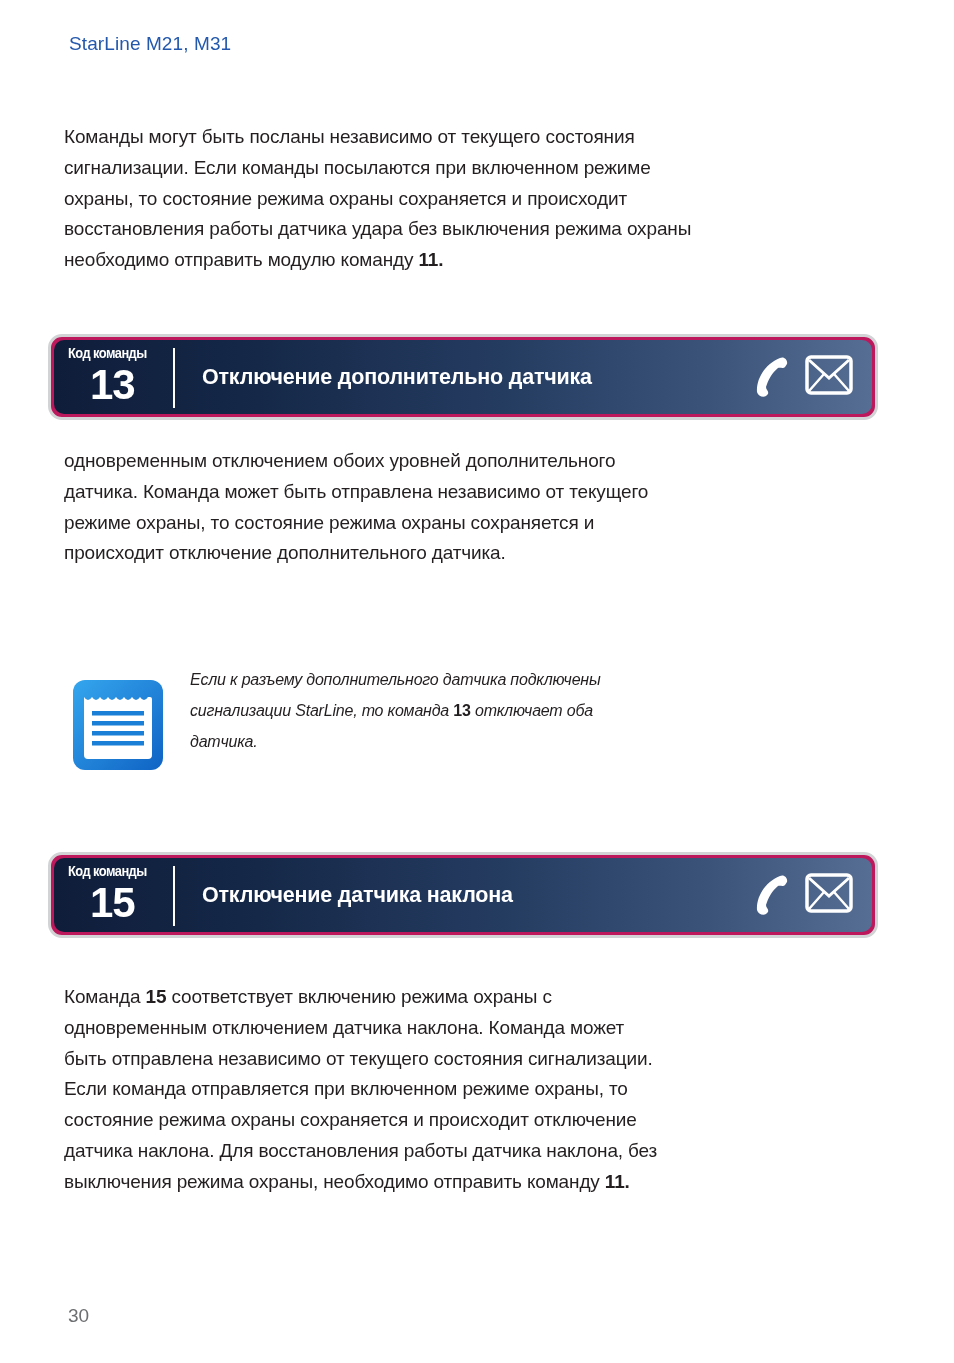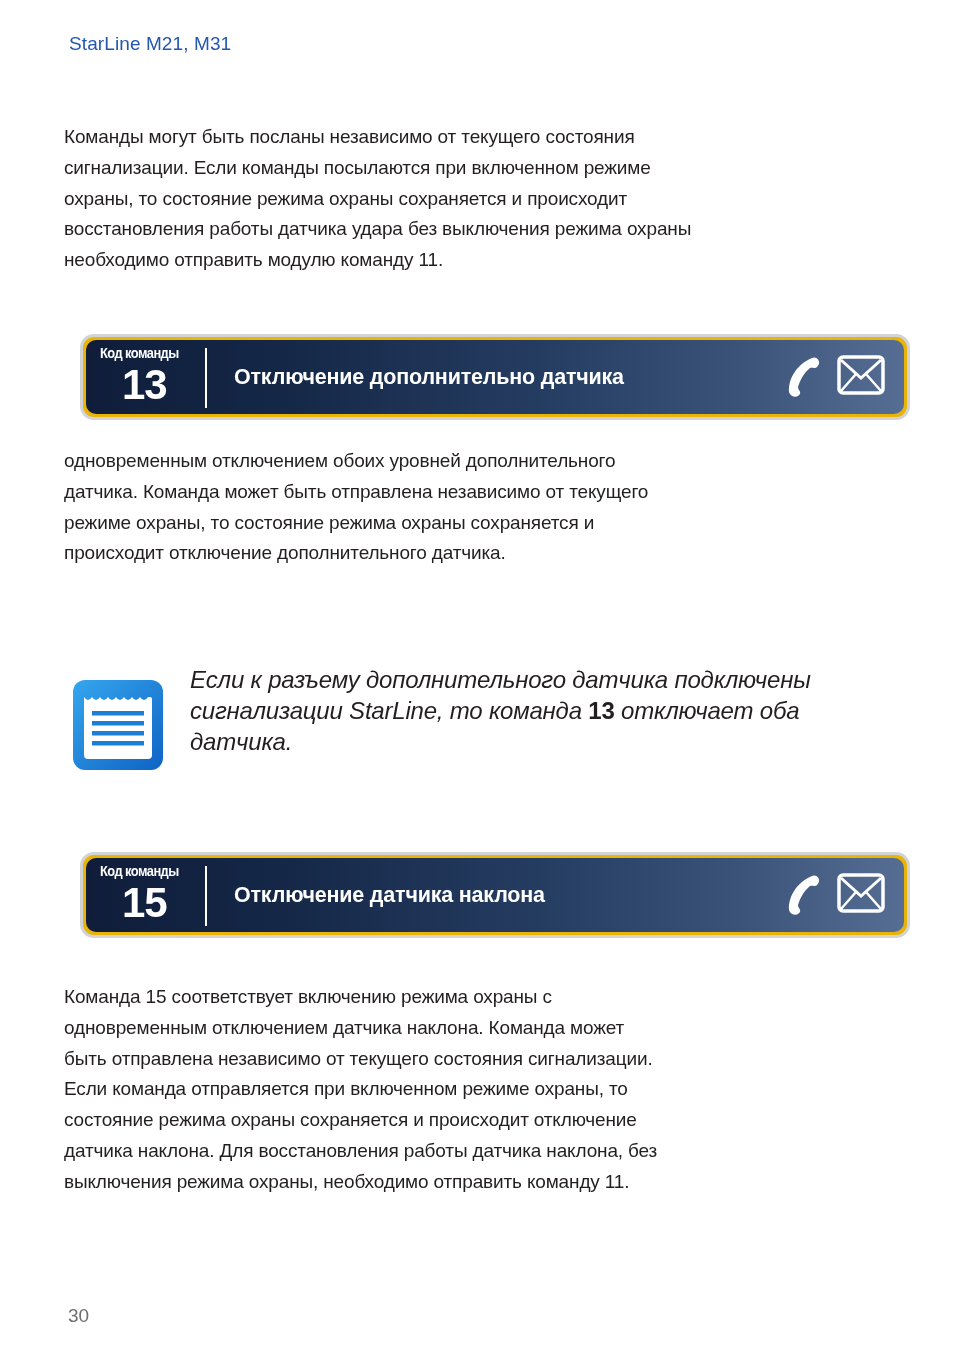--- a/index.html
+++ b/index.html
@@ -12,29 +12,29 @@
       position: absolute; left: 69px; top: 33px;
       font-size: 19px; font-weight: normal; color: #2458ad;
       letter-spacing: 0.1px;
     }
     .para {
       position: absolute; left: 64px; width: 830px;
       font-size: 19px; line-height: 30.8px; color: #231f20;
       letter-spacing: -0.15px;
       margin: 0;
     }
-    .para b { font-weight: normal; }
+    .para b { font-weight: bold; }
     .line { display: block; white-space: nowrap; }
 
     
     .banner {
-      position: absolute; left: 80px; width: 830px; height: 86px;
+      position: absolute; left: 48px; width: 830px; height: 86px;
       box-sizing: border-box;
       border: 3px solid #d2d3d5; border-radius: 14px;
-      background: #eab308; padding: 3px;
+      background: #be185d; padding: 3px;
     }
     .banner-inner {
       position: relative; width: 100%; height: 100%;
       border-radius: 10px;
       background: linear-gradient(90deg, #0f1d3a 0%, #152848 25%, #253c61 55%, #3b5379 80%, #566e93 100%);
       box-sizing: border-box;
     }
     .code-label {
       position: absolute; left: 14px; top: 5px;
       font-size: 14px; font-weight: bold; color: #ffffff;
@@ -61,21 +61,21 @@
     .mail-icon {
       position: absolute; right: 18px; top: 14px; width: 50px; height: 42px;
     }
 
     
     .note-icon {
       position: absolute; left: 72px; top: 679px; width: 92px; height: 92px;
     }
     .note-text {
       position: absolute; left: 190px; top: 665px; width: 680px;
-      font-size: 24px; line-height: 30.8px; font-style: italic; color: #231f20;
+      font-size: 16px; line-height: 30.8px; font-style: italic; color: #231f20;
       letter-spacing: -0.2px; margin: 0;
     }
     .note-text b { font-weight: bold; font-style: normal; }
 
     .page-number {
       position: absolute; left: 68px; top: 1305px;
       font-size: 19px; color: #6d6e70;
     }
   </style>
 </head>

